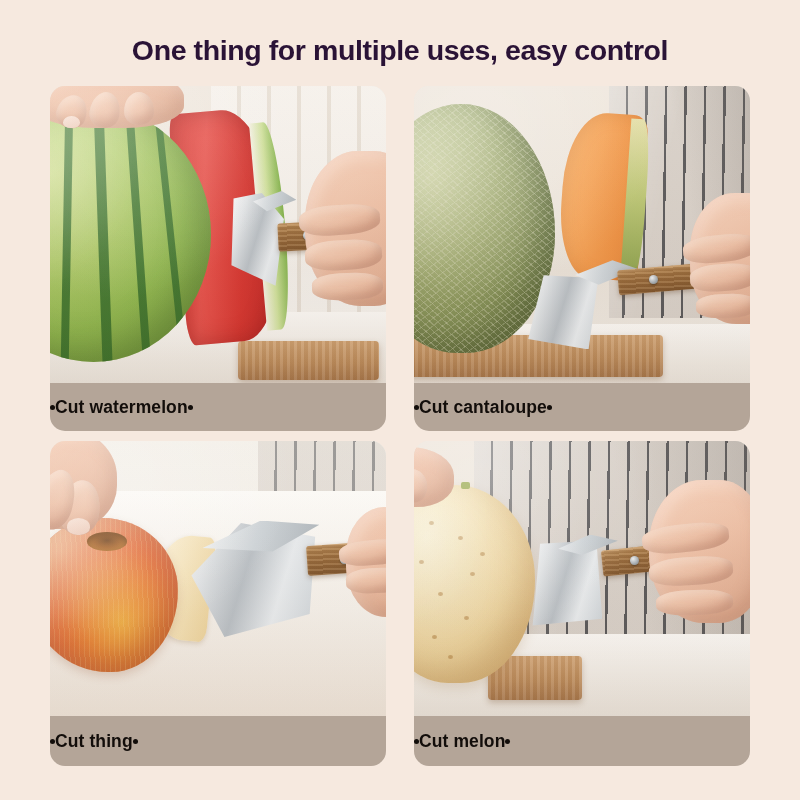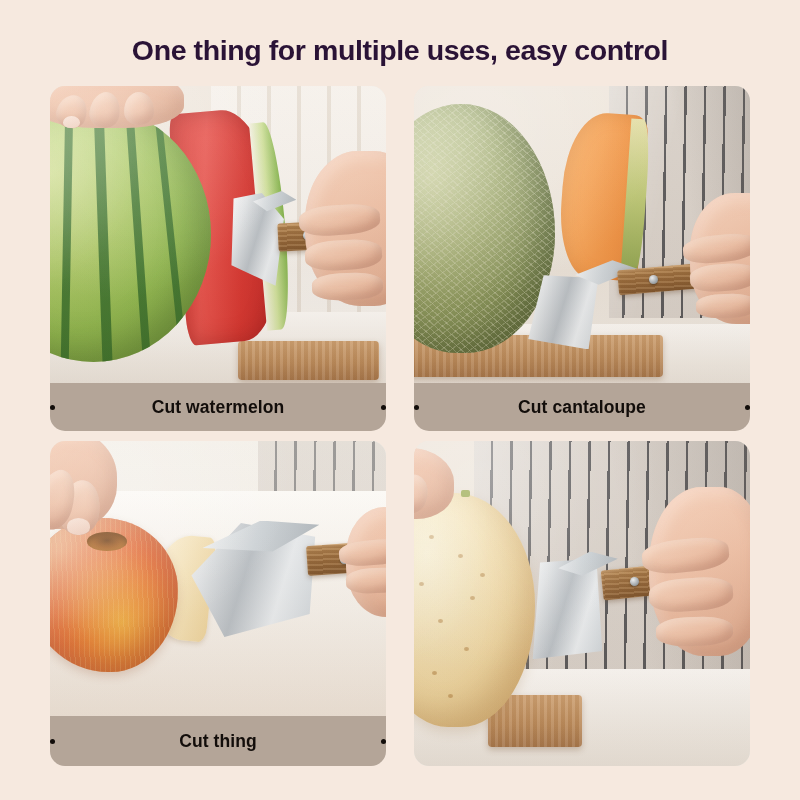--- a/index.html
+++ b/index.html
@@ -59,21 +59,21 @@
     position: relative;
     flex: 1 1 auto;
     overflow: hidden;
     background: #f0ece6;
   }
   .caption {
     flex: 0 0 48px;
     background: #b4a598;
     display: flex;
     align-items: center;
-    justify-content: space-between;
+    justify-content: flex-start;
     color: #120d0a;
     font-size: 17.5px;
     font-weight: 700;
     letter-spacing: 0.1px;
   }
   .caption.r2 { flex-basis: 50px; }
   .dot {
     width: 5px;
     height: 5px;
     border-radius: 50%;
@@ -485,16 +485,21 @@
           <div class="handle" style="left:38%;top:12%;width:46%;height:26%;transform:rotate(-6deg);"></div>
           <div class="rivet" style="left:52%;top:22%;"></div>
         </div>
 
         <div class="hand" style="left:70%;top:14%;width:34%;height:52%;border-radius:46% 38% 38% 48%;"></div>
         <div class="finger" style="left:68%;top:30%;width:26%;height:10%;border-radius:40%;transform:rotate(-6deg);"></div>
         <div class="finger" style="left:70%;top:42%;width:25%;height:10%;border-radius:40%;transform:rotate(-4deg);"></div>
         <div class="finger" style="left:72%;top:54%;width:23%;height:9%;border-radius:40%;transform:rotate(-2deg);"></div>
         <div class="gloss"></div>
       </div>
+      <div class="caption r2">
+        <span class="dot"></span>
+        <span>Cut melon</span>
+        <span class="dot"></span>
+      </div>
     </div>
 
   </div>
 </div>
 
 </body></html>

